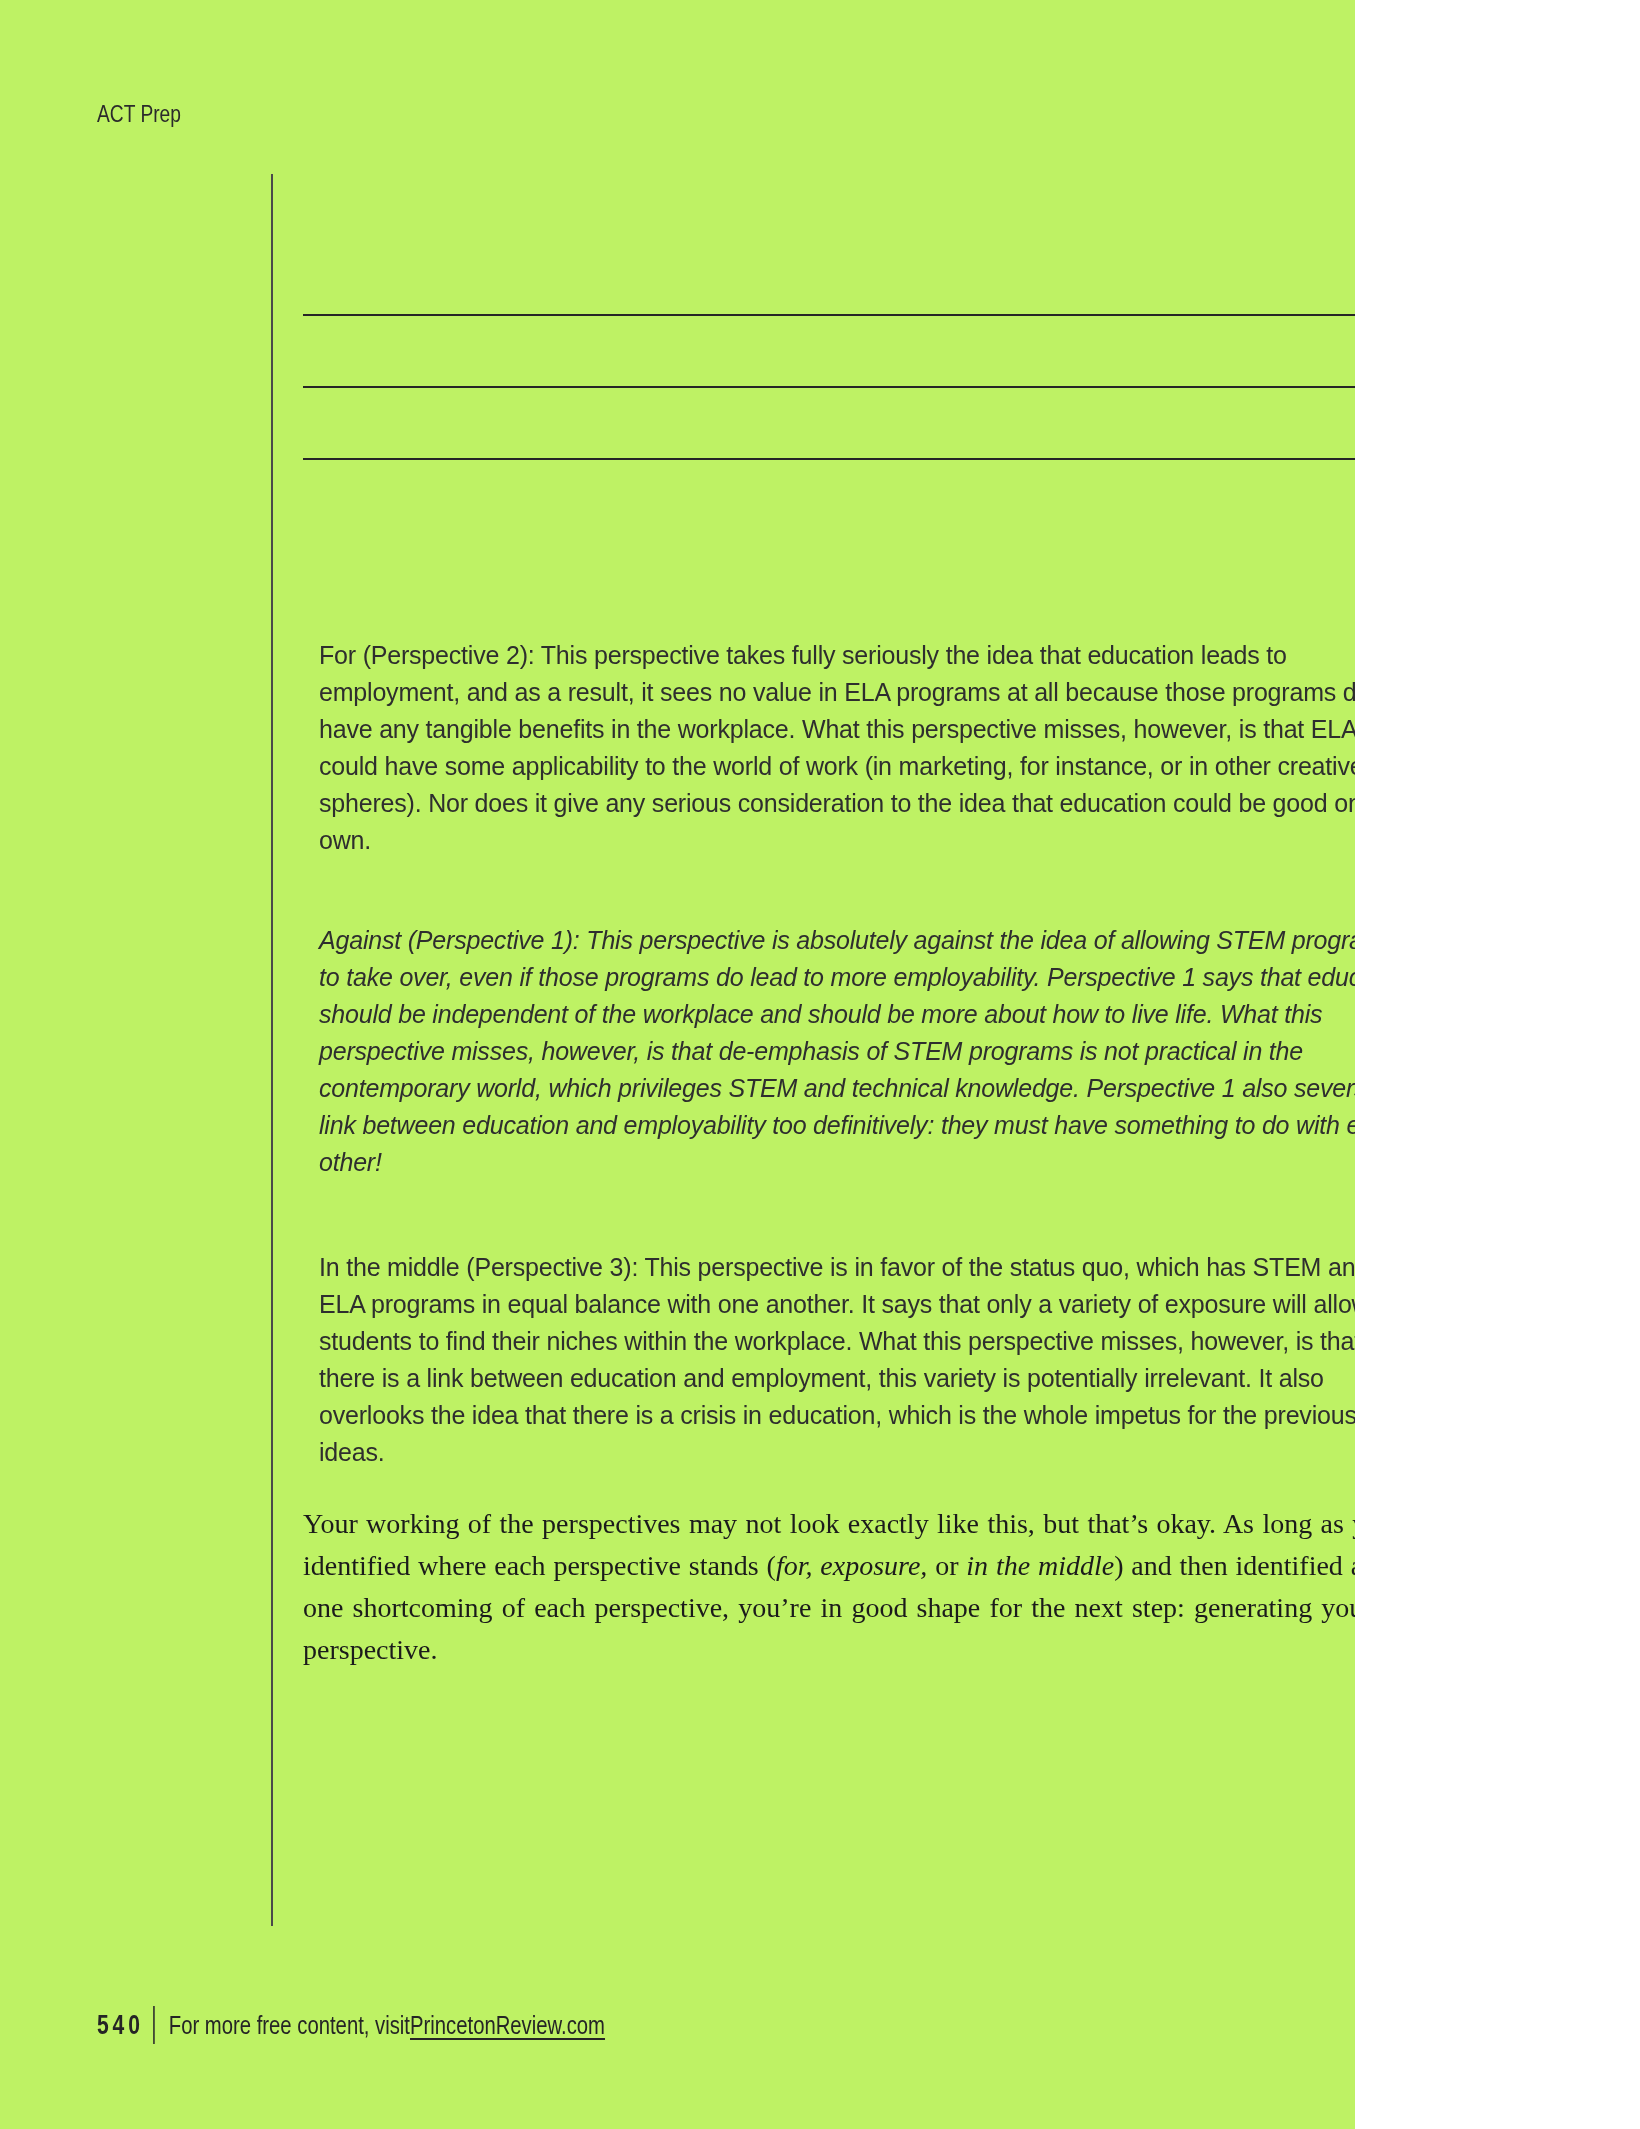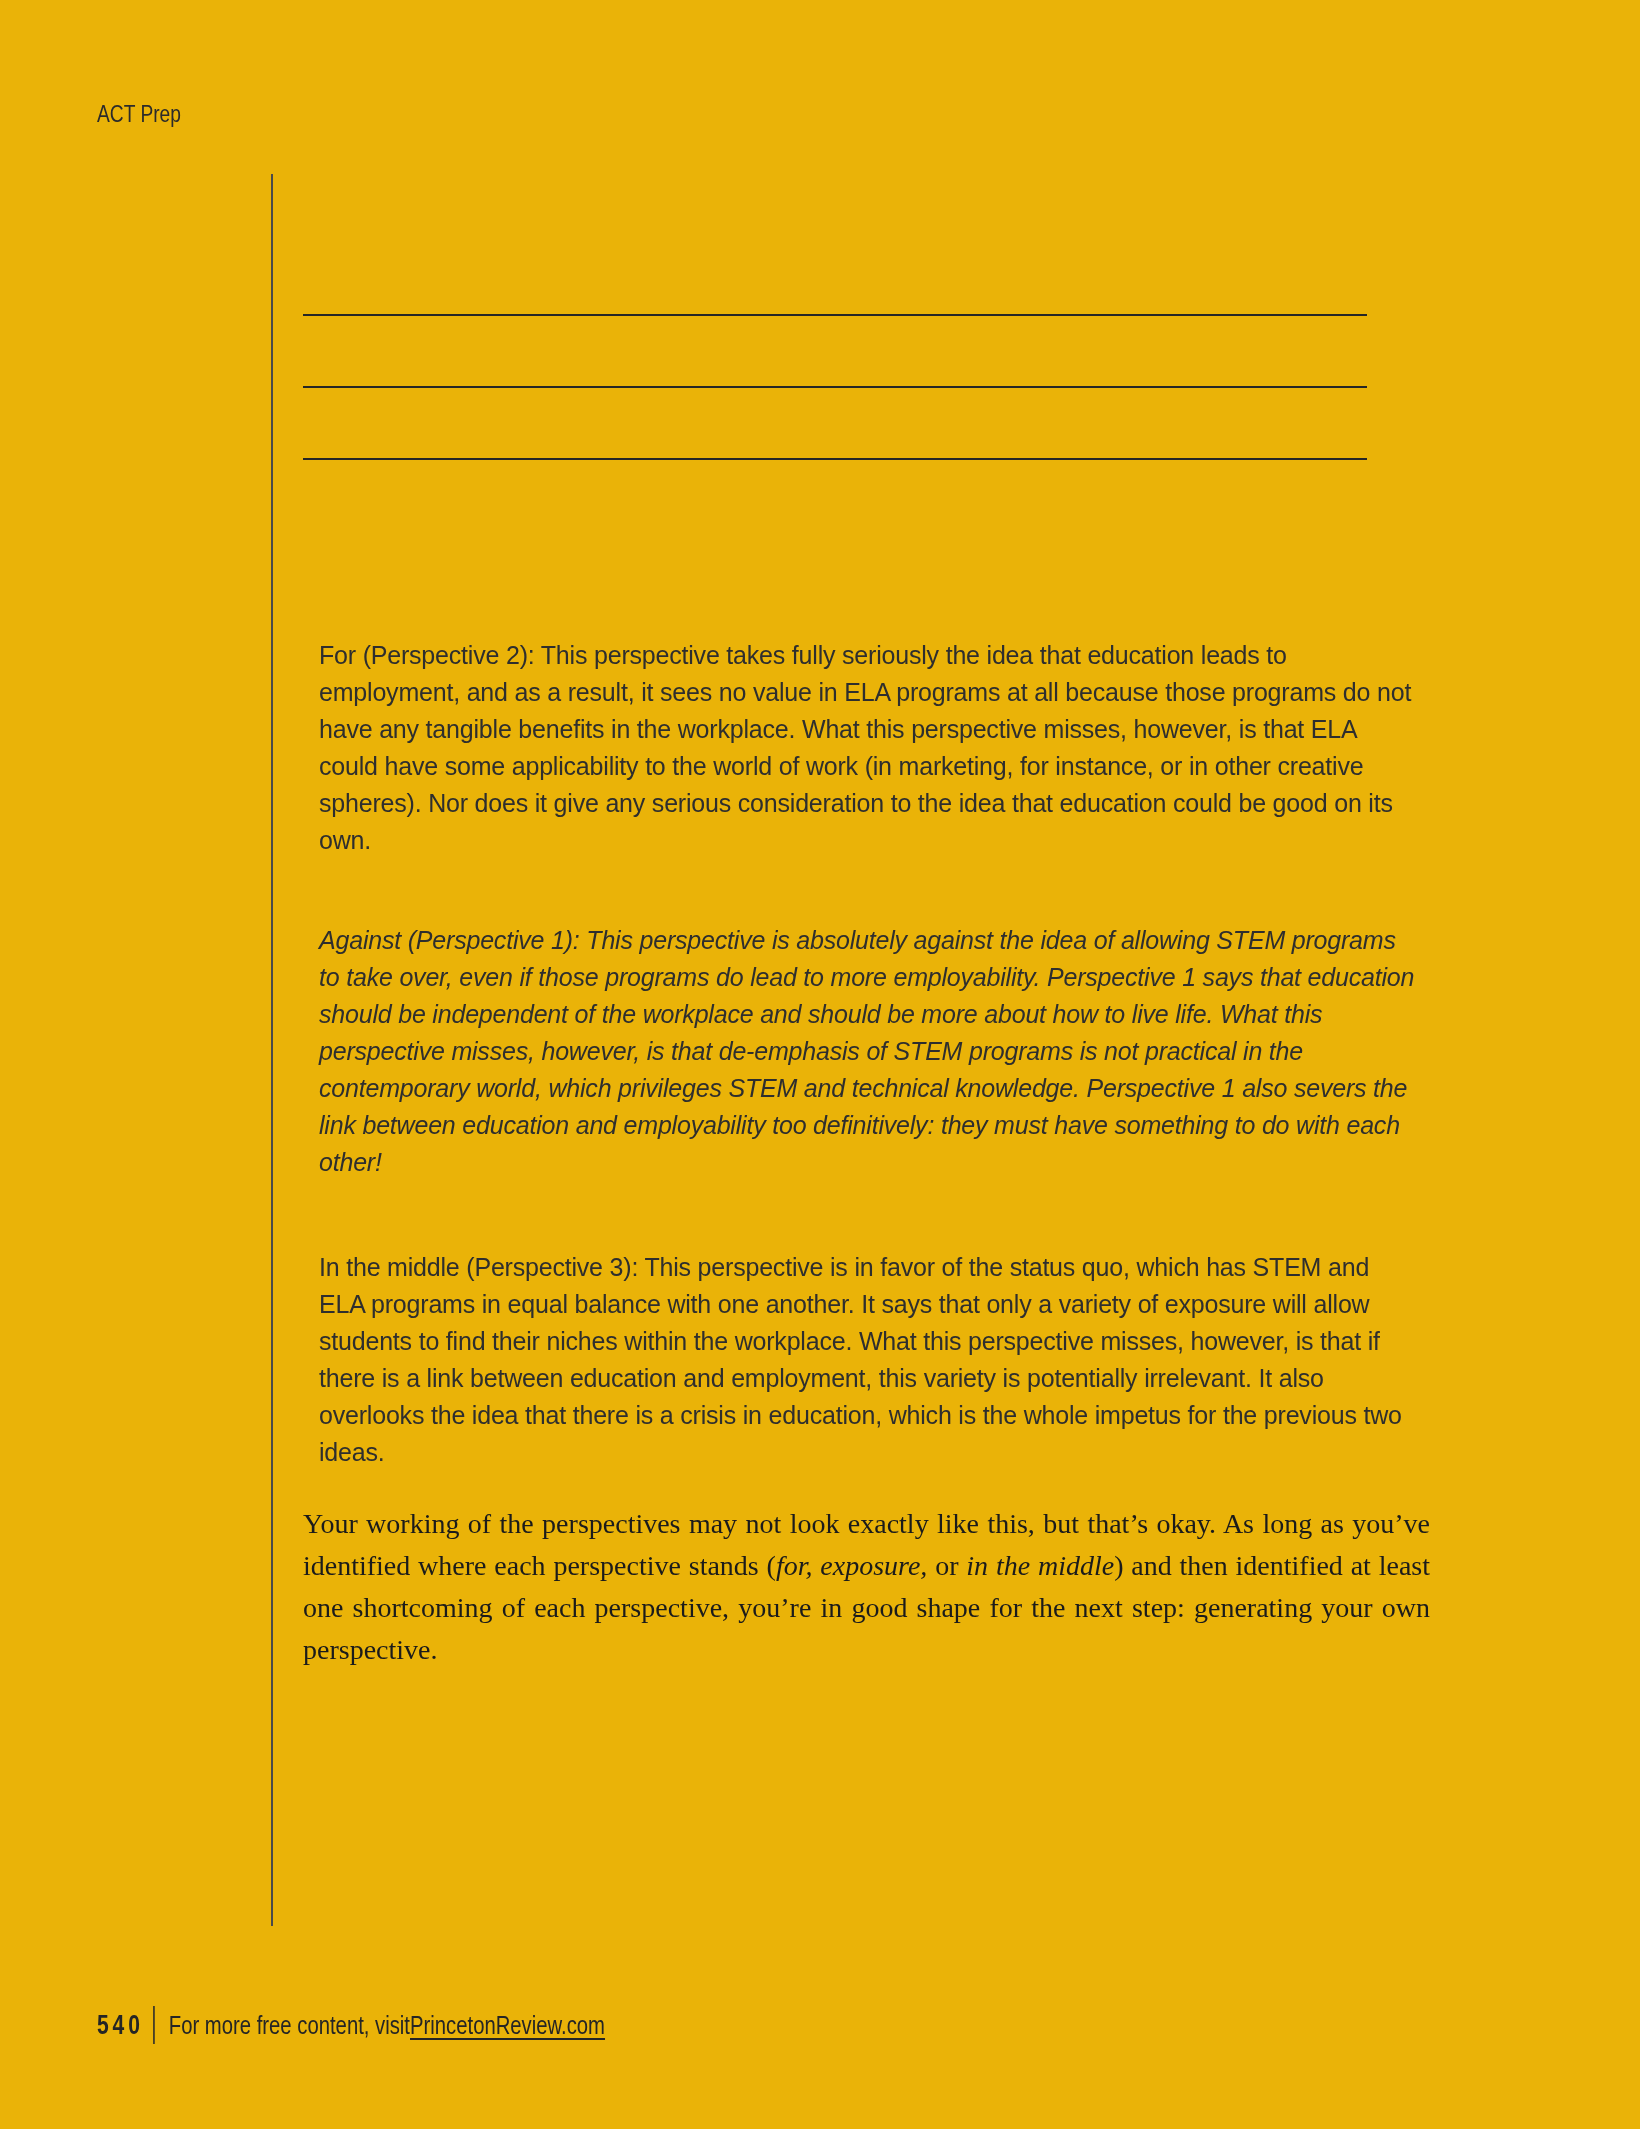--- a/index.html
+++ b/index.html
@@ -1,20 +1,20 @@
 <!DOCTYPE html>
 <html><head>
 <meta charset="utf-8">
 <style>
   html, body { margin: 0; padding: 0; background: #ffffff; }
   .page {
     position: relative;
-    width: 1640px;
+    width: 1355px;
     height: 2129px;
-    background: #eab308;
+    background: #bef264;
     overflow: hidden;
     font-family: "Liberation Serif", "DejaVu Serif", serif;
     color: #1f1f1f;
   }
   .running-head {
     position: absolute;
     left: 97px;
     top: 100px;
     font-family: "Liberation Sans", sans-serif;
     font-size: 24px;

